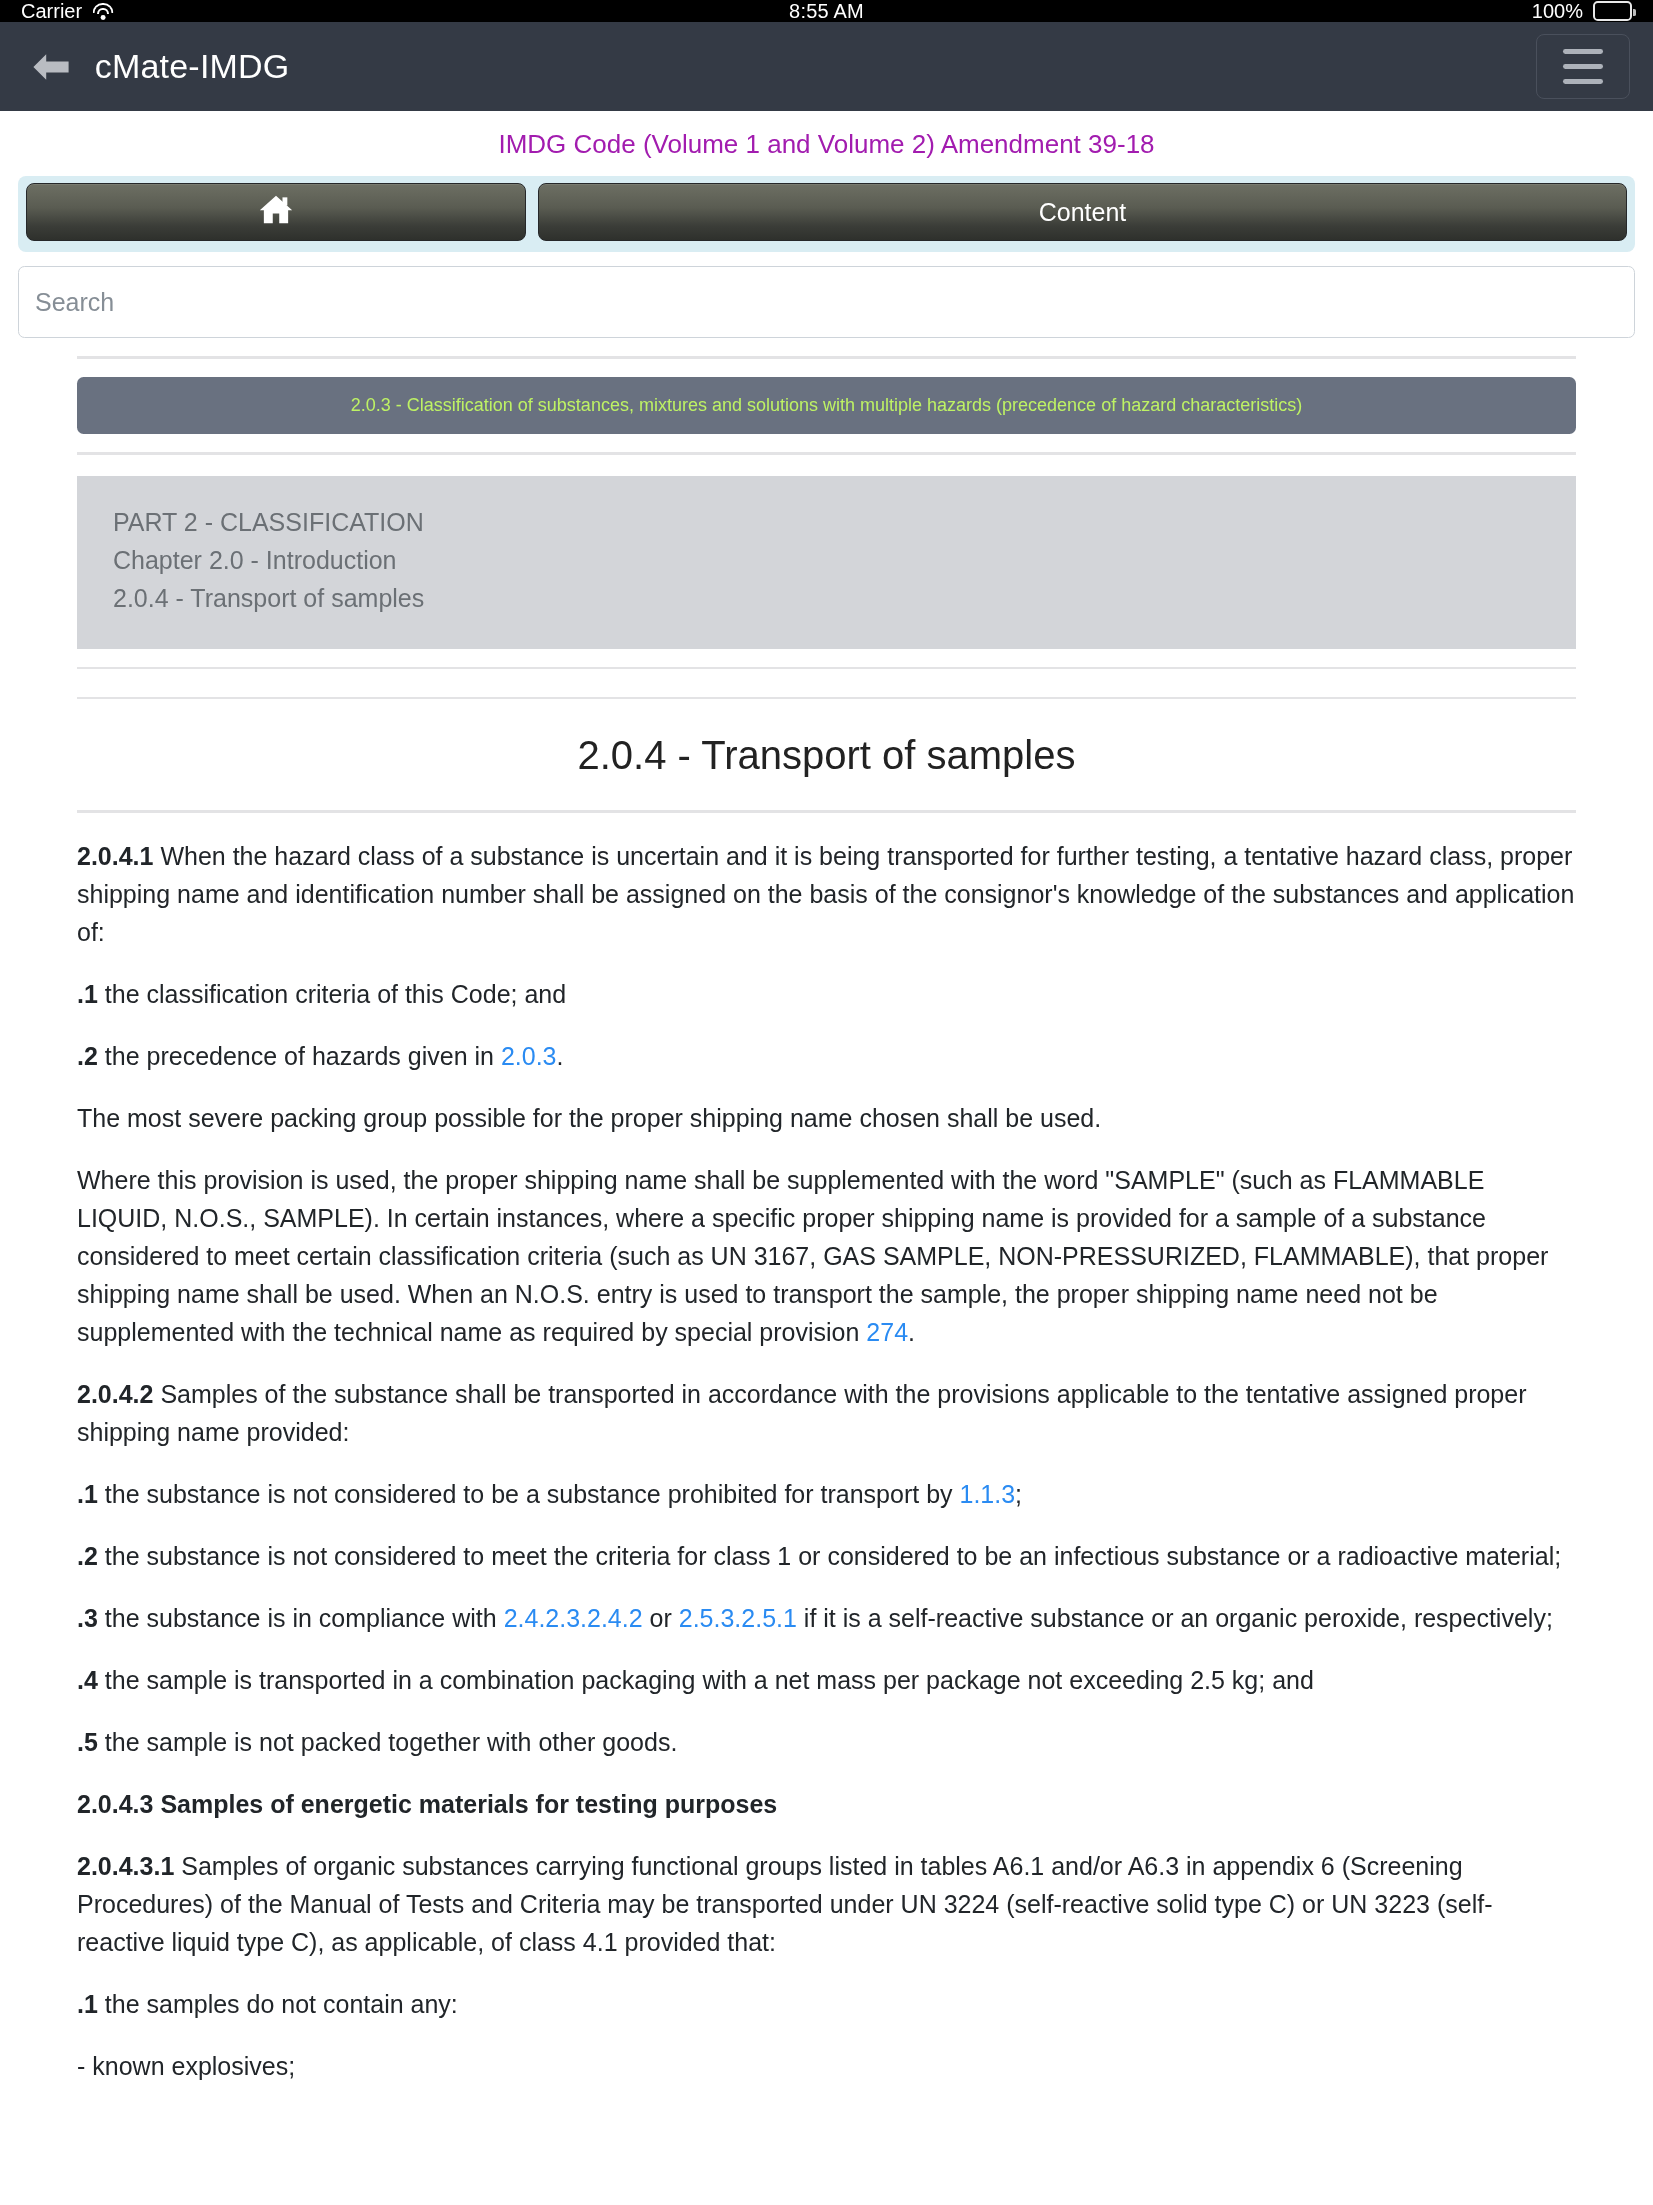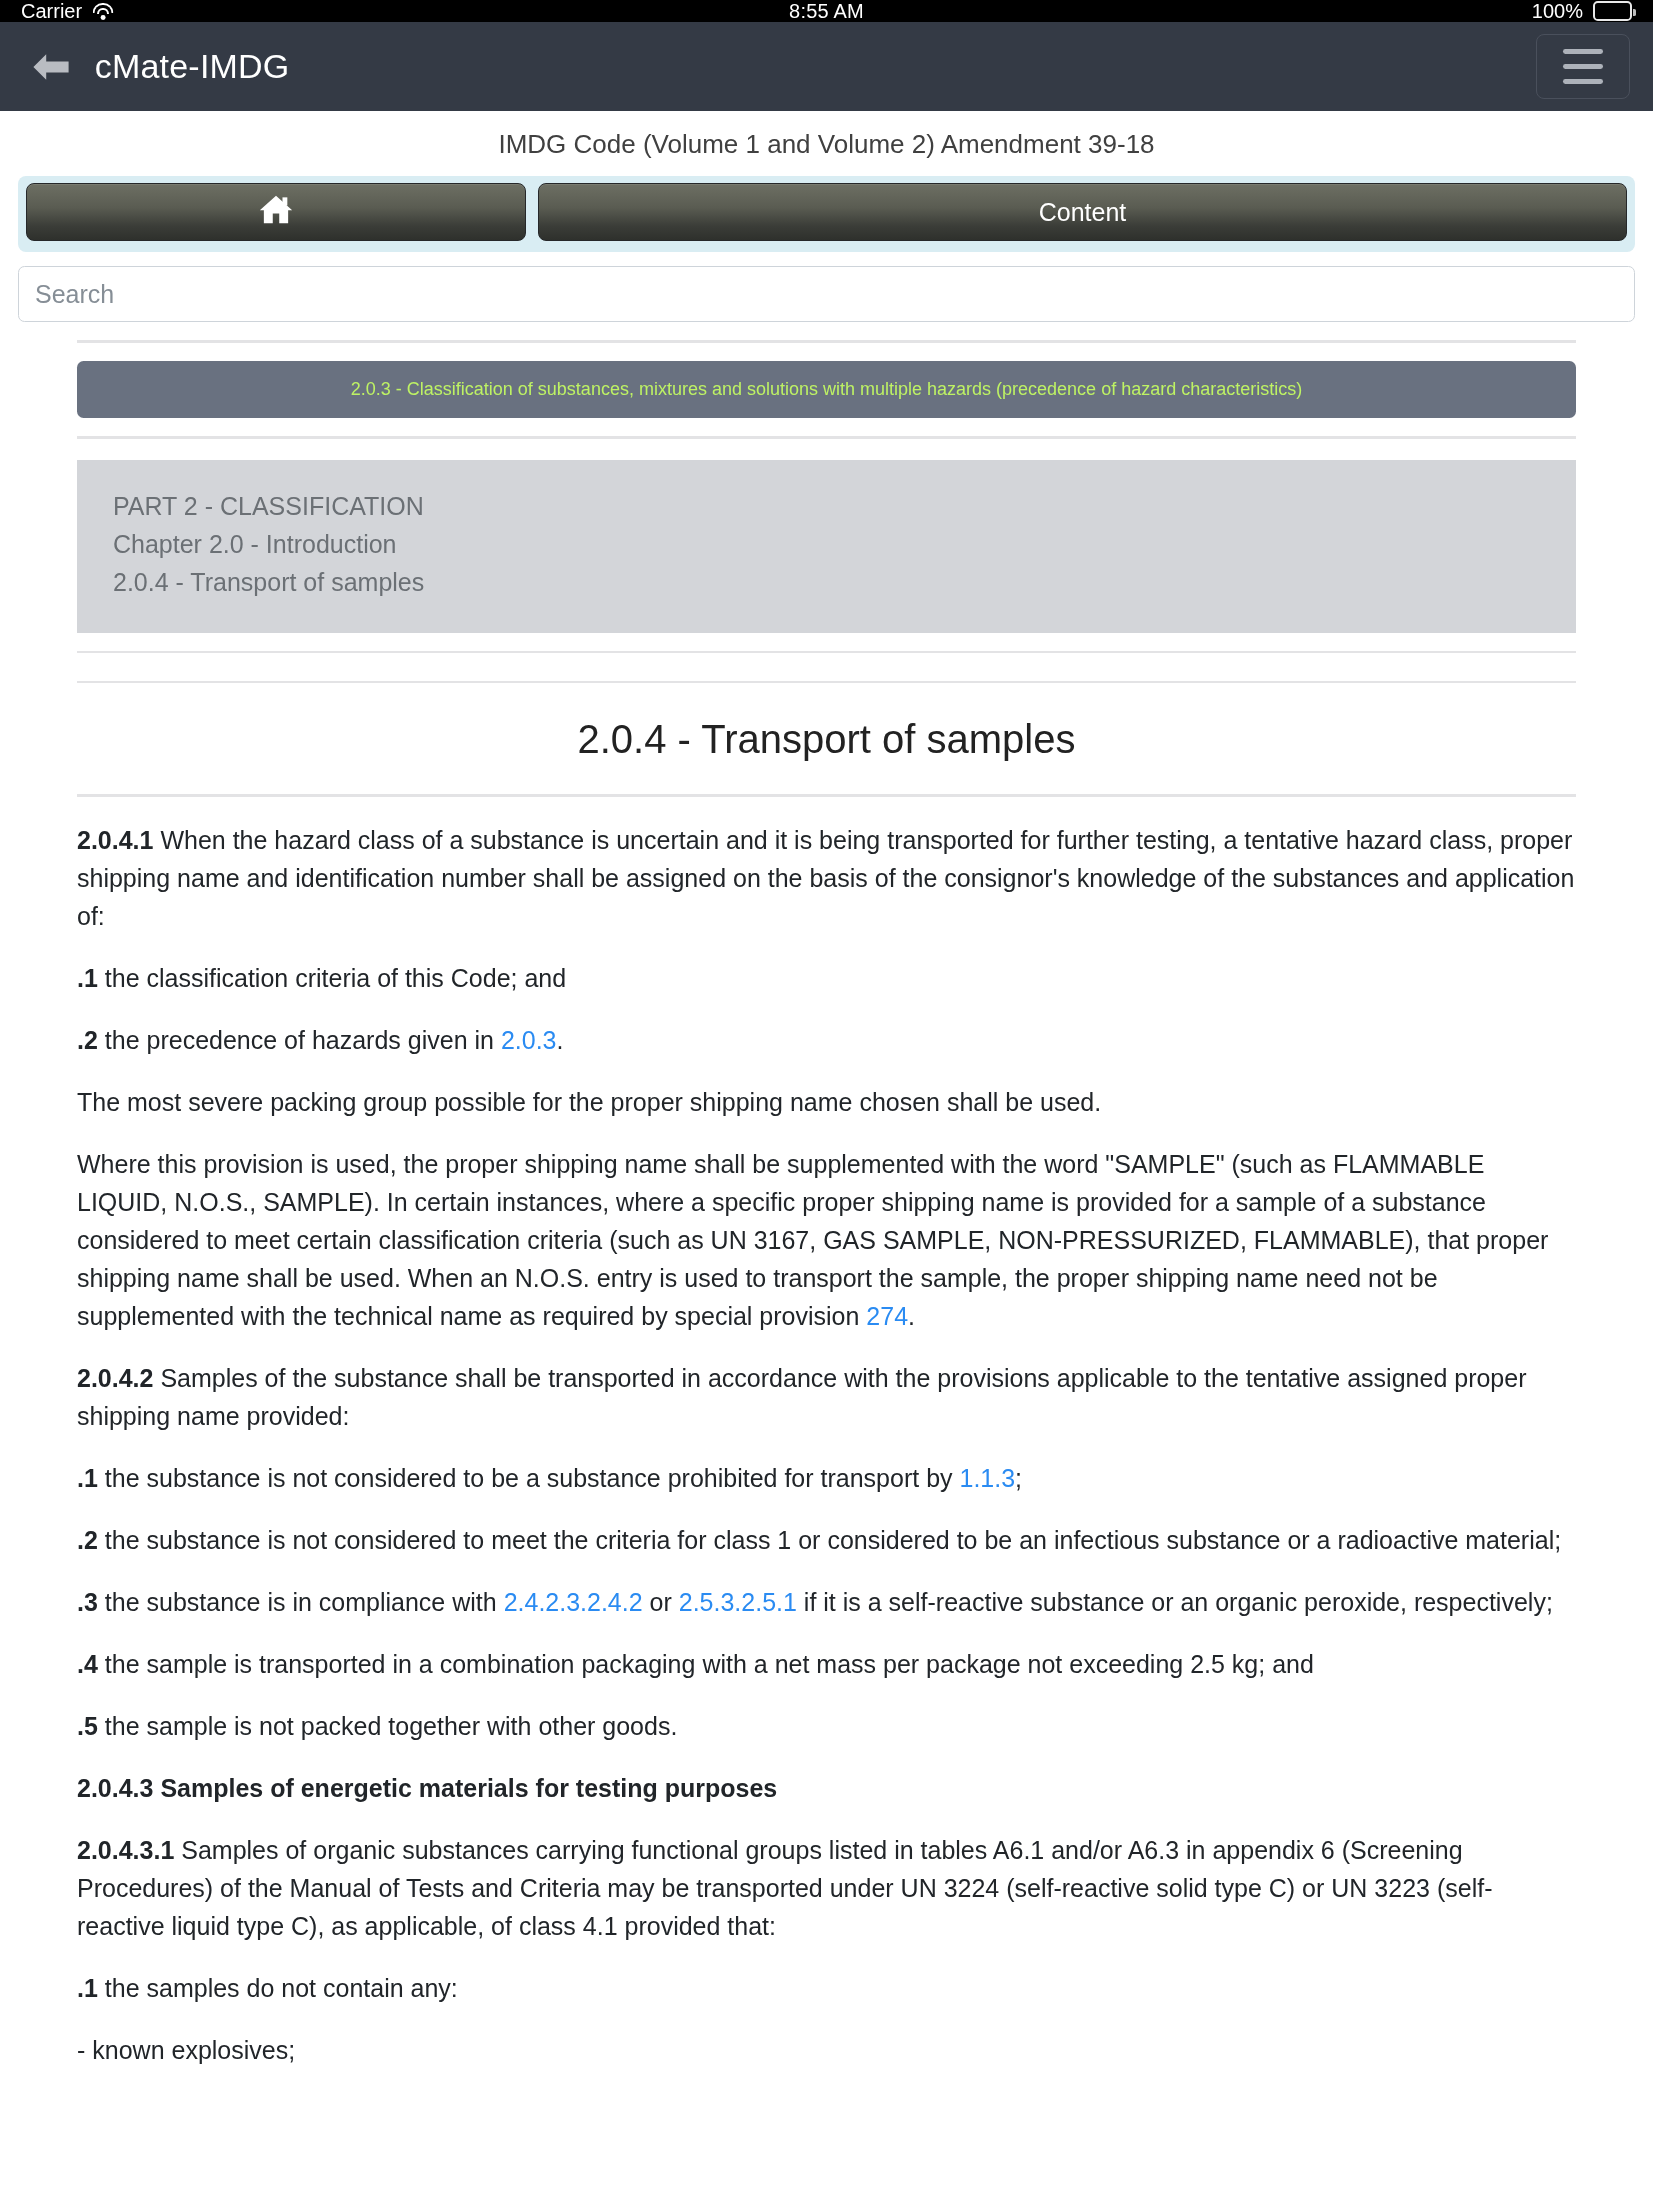--- a/index.html
+++ b/index.html
@@ -68,21 +68,21 @@
     width: 94px; height: 65px;
     border: 1.6px solid #4a505c; border-radius: 8px;
     display: flex; flex-direction: column; justify-content: center; align-items: center; gap: 10.5px;
   }
   .hamburger span { display:block; width: 40px; height: 4.8px; background: #adb2ba; border-radius: 2.4px; }
 
   
   .subtitle {
     text-align: center;
     font-size: 26px;
-    color: #404040;
+    color: #a21caf;
     padding: 18px 0 16px;
   }
 
   
   .tabs-wrap {
     margin: 0 18px;
     background: #d9edf3;
     border-radius: 8px;
     padding: 7.3px 8px 10.5px 8px;
     display: flex;
@@ -99,21 +99,21 @@
     box-shadow: inset 0 0.8px 0 rgba(255,255,255,.12);
   }
   .tab-home { flex: 0 0 500px; }
   .tab-content { flex: 1; }
   .home-icon { display: block; }
 
   
   .search-row { padding: 14.5px 18px 0 18px; }
   .search-input {
     width: 100%;
-    height: 56px;
+    height: 72px;
     border: 1.6px solid #ced4da;
     border-radius: 6.5px;
     font-size: 25px;
     color: #6c757d;
     padding: 0 16px;
     font-family: "Liberation Sans", sans-serif;
     background: #ffffff;
   }
   .search-input::placeholder { color: #868e96; opacity: 1; }
 

